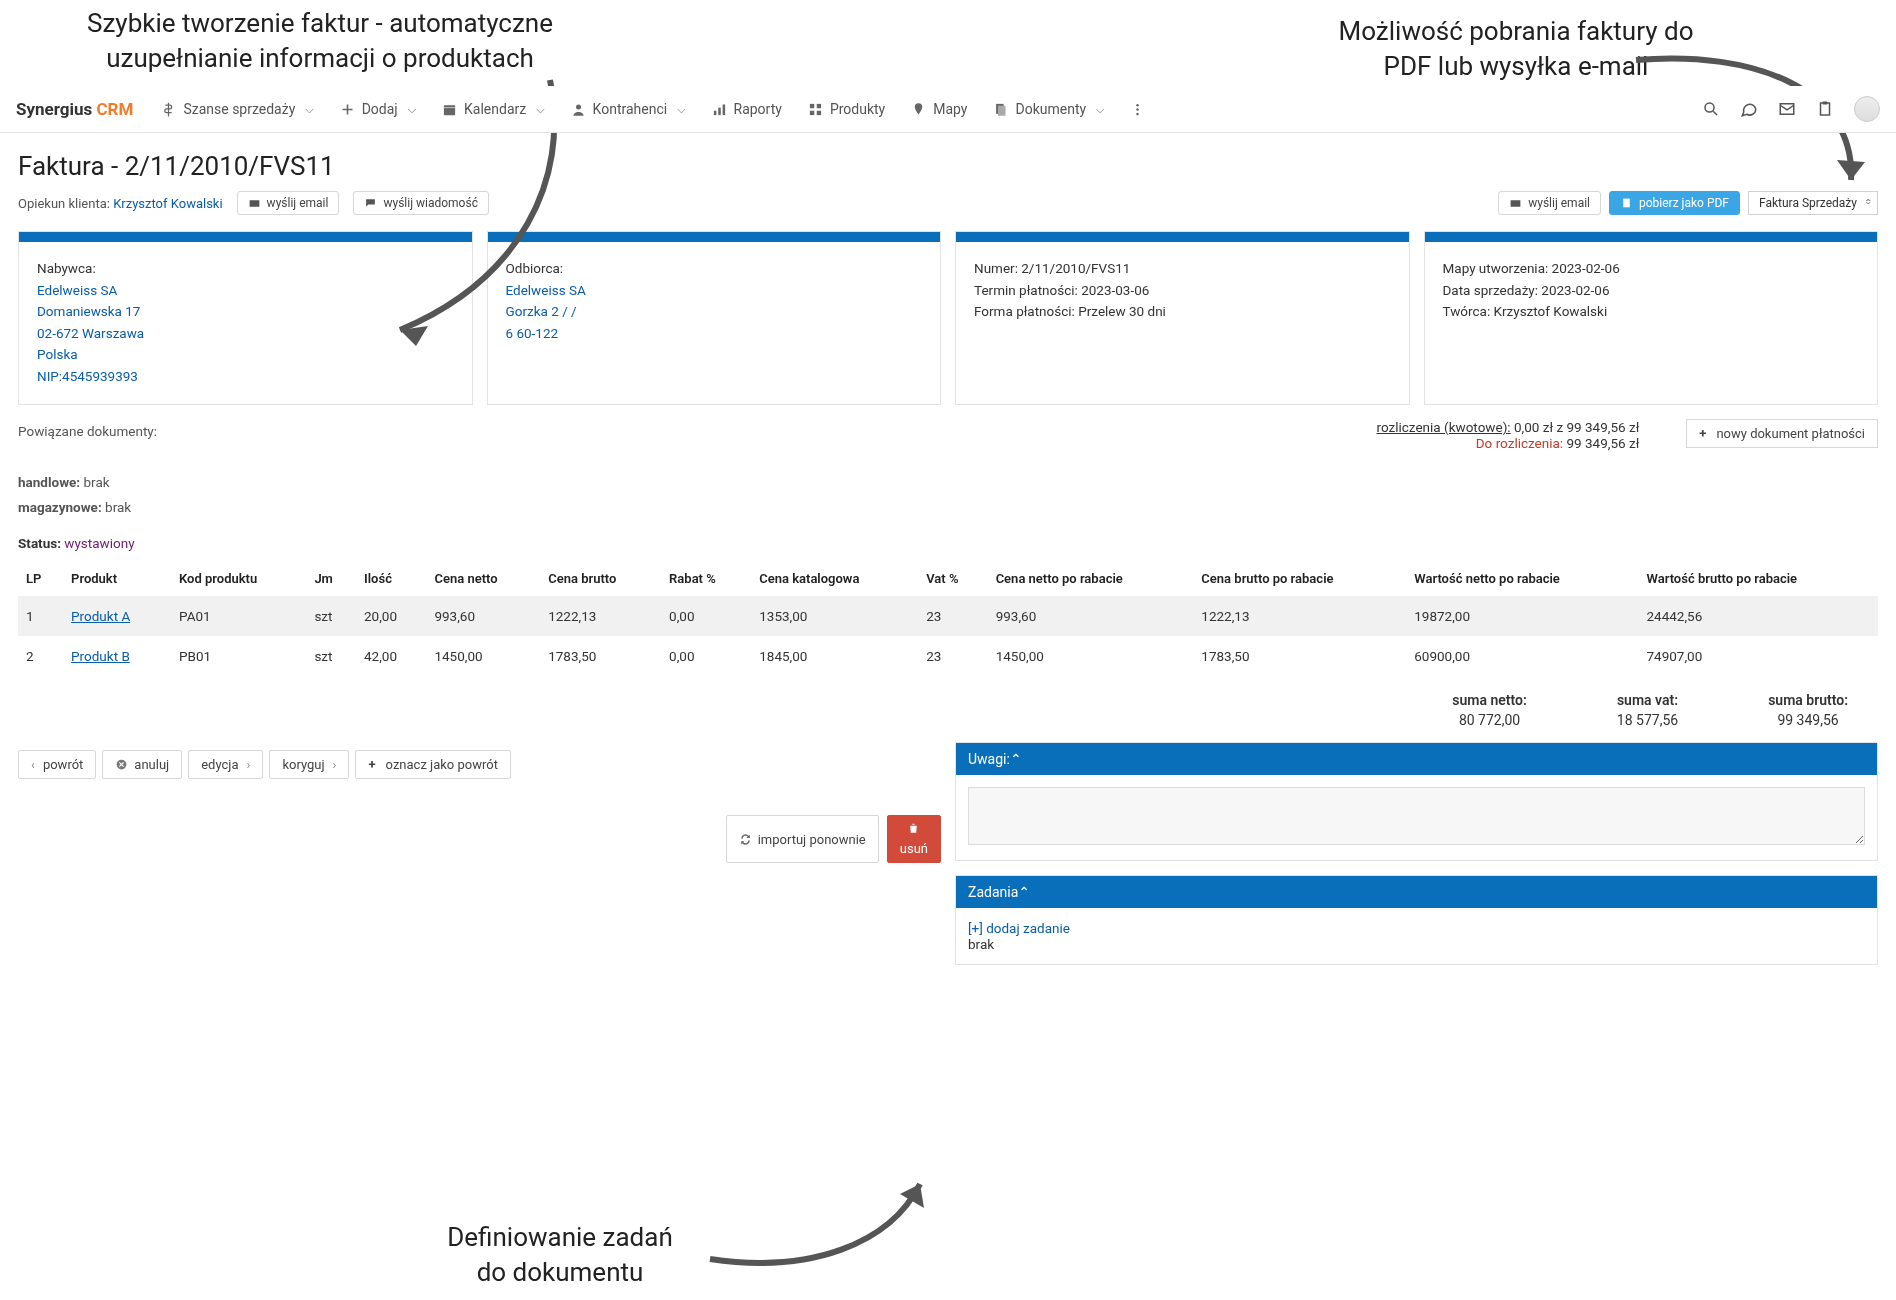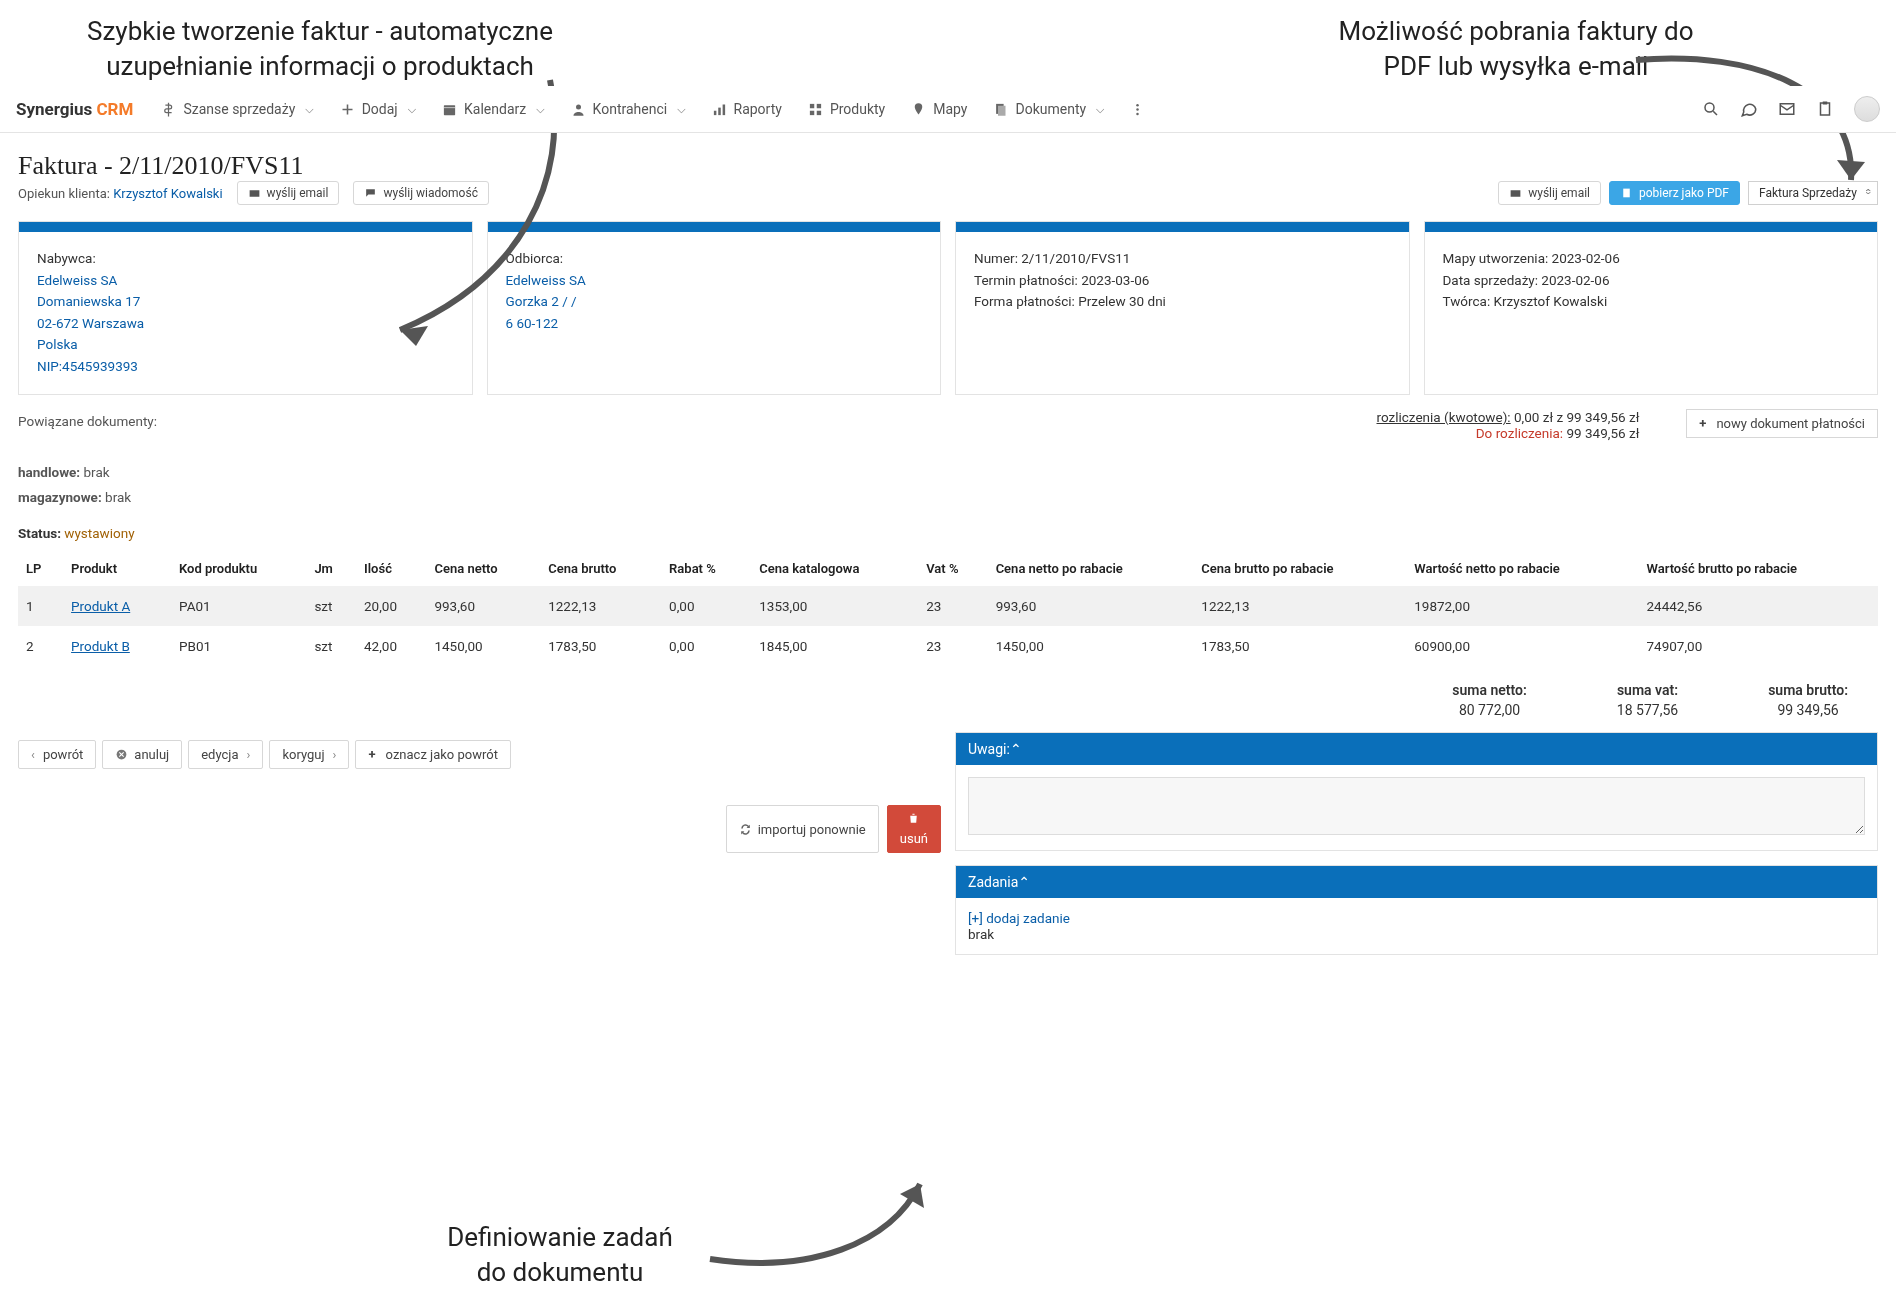--- a/index.html
+++ b/index.html
@@ -10,21 +10,21 @@
     font-size: 14px;
   }
   .annotation {
     font-size: 26px;
     font-weight: 400;
     text-align: center;
     color: #222;
     position: absolute;
     line-height: 1.35;
   }
-  .callout-top-left { top: 14px; left: 50px; width: 540px; }
+  .callout-top-left { top: 6px; left: 50px; width: 540px; }
   .callout-top-right { top: 14px; right: 180px; width: 400px; }
   .callout-bottom { bottom: 10px; left: 430px; width: 260px; }
 
   .arrow { position: absolute; stroke: #555; fill: none; stroke-width: 6; pointer-events: none; }
   .arrow-head { fill: #555; stroke: none; }
 
   .topbar {
     display: flex;
     align-items: center;
     padding: 10px 16px;
@@ -37,21 +37,21 @@
   .logo span { color: #f47b2a; }
   .nav { display: flex; align-items: center; flex: 1; gap: 26px; color: #555; }
   .nav-item { display: inline-flex; align-items: center; gap: 7px; font-size: 14px; cursor: pointer; color: #555; }
   .nav-icon { width: 15px; height: 15px; display:inline-block; fill:#666; }
   .caret::after { content: "⌵"; font-size: 11px; margin-left:3px; color:#888; }
   .nav-right { display: flex; align-items: center; gap: 20px; margin-left: auto; }
   .nav-right .ic { width: 18px; height: 18px; fill: #555; cursor:pointer; }
   .avatar { width: 26px; height: 26px; border-radius: 50%; background: linear-gradient(#eee,#ddd); border:1px solid #ccc; }
 
   .page { padding: 18px; }
-  .title { font-size: 26px; font-weight: 400; color: #222; margin-bottom: 0; font-family: Liberation Serif, serif; }
+  .title { font-size: 26px; font-weight: 400; color: #222; margin-bottom: 10px; }
   .meta-row { display: flex; align-items: center; gap: 14px; font-size: 13px; color: #555; margin-bottom: 16px; }
   .meta-row a { color: #0a5ea8; text-decoration: none; }
   .pill-btn { display:inline-flex; align-items:center; gap:6px; border:1px solid #d7d7d7; padding:4px 10px; border-radius:3px; background:#fff; font-size:12px; color:#444; cursor:pointer; }
   .pill-btn.blue { background:#3ba6e6; border-color:#3ba6e6; color:#fff; }
   .header-actions { margin-left:auto; display:flex; gap:8px; align-items:center; }
   .dropdown-look { border:1px solid #d0d0d0; background:#fff; padding:4px 10px; font-size:12px; color:#333; position:relative; width:130px; }
   .dropdown-look::after { content:"‹›"; transform: rotate(90deg); position:absolute; right:6px; top:4px; font-size:10px; color:#666;}
 
   .cards { display:flex; gap:14px; margin-bottom:14px; }
   .card { flex:1; border:1px solid #e3e3e3; background:#fff; }
@@ -61,21 +61,21 @@
   .card-body a { color:#0a5ea8; text-decoration:none; }
 
   .rel-row { display:flex; align-items:flex-start; gap:35px; font-size:13.5px; margin-bottom:8px; }
   .rel-left { flex:1; color:#555; line-height:1.9; }
   .rel-right { text-align:right; font-size:13.5px; }
   .rel-right .u { text-decoration: underline; }
   .rel-right .red { color: #c53a2a; }
   .new-doc-btn { display:inline-flex; align-items:center; gap:6px; border:1px solid #d7d7d7; padding:6px 12px; background:#fff; font-size:13px; color:#444; cursor:pointer; margin-left:12px; }
 
   .status-row { font-size:13.5px; color:#333; margin:14px 0 10px; }
-  .status-row span { color:#a16207; }
+  .status-row span { color:#701a75; }
 
   table.prods { width:100%; border-collapse: collapse; font-size:13.5px; }
   table.prods th { text-align:left; font-weight:600; padding:10px 8px; font-size:13px; color:#222; vertical-align:bottom; }
   table.prods td { padding:12px 8px; vertical-align:top; }
   table.prods tbody tr:nth-child(odd) { background:#f1f1f1; }
   table.prods a { color:#0a5ea8; text-decoration:underline; }
 
   .sums { display:flex; justify-content:flex-end; gap:90px; padding:16px 30px 10px; font-size:14px; }
   .sums .col { text-align:center; }
   .sums .lab { font-weight:600; margin-bottom:4px; }

